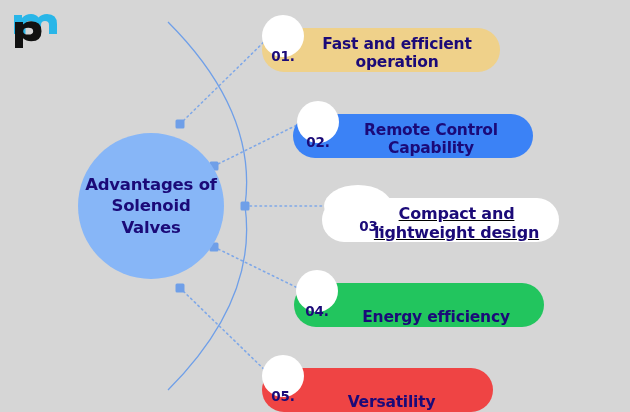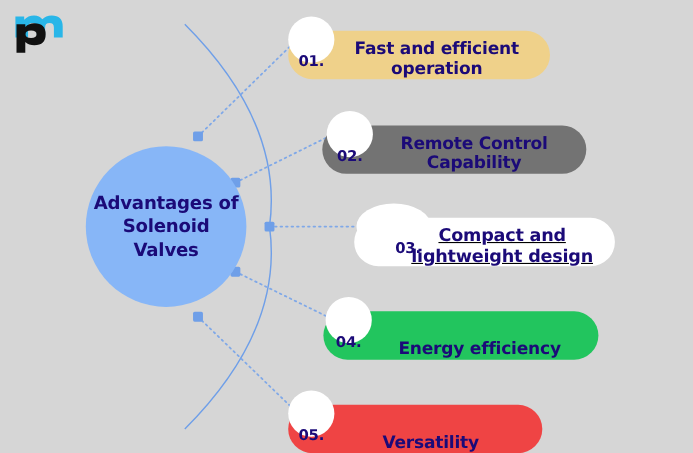--- a/index.html
+++ b/index.html
@@ -107,21 +107,21 @@
     margin-top: 40px;
   }
 
   
   #row-1 { left: 262px; top: 8px;   width: 238px; }
   #row-1 .pill { width: 238px; background: #efd18a; }
   #row-1 .pill-label { padding-left: 40px; padding-right: 8px; }
   #row-1 .badge { left: 0px; }
 
   #row-2 { left: 293px; top: 94px;  width: 240px; }
-  #row-2 .pill { width: 240px; background: #737373; }
+  #row-2 .pill { width: 240px; background: #3b82f6; }
   #row-2 .pill-label { padding-left: 44px; padding-right: 8px; }
   #row-2 .badge { left: 4px; }
 
   #row-3 { left: 322px; top: 178px; width: 237px; }
   #row-3 .pill { width: 237px; background: #ffffff; text-decoration: underline; }
   #row-3 .pill-label { padding-left: 36px; padding-right: 4px; font-size: 16px; }
   #row-3 .badge { left: 2px; padding-left: 26px; }
 
   #row-4 { left: 294px; top: 263px; width: 250px; }
   #row-4 .pill { width: 250px; background: #22c55e; }

